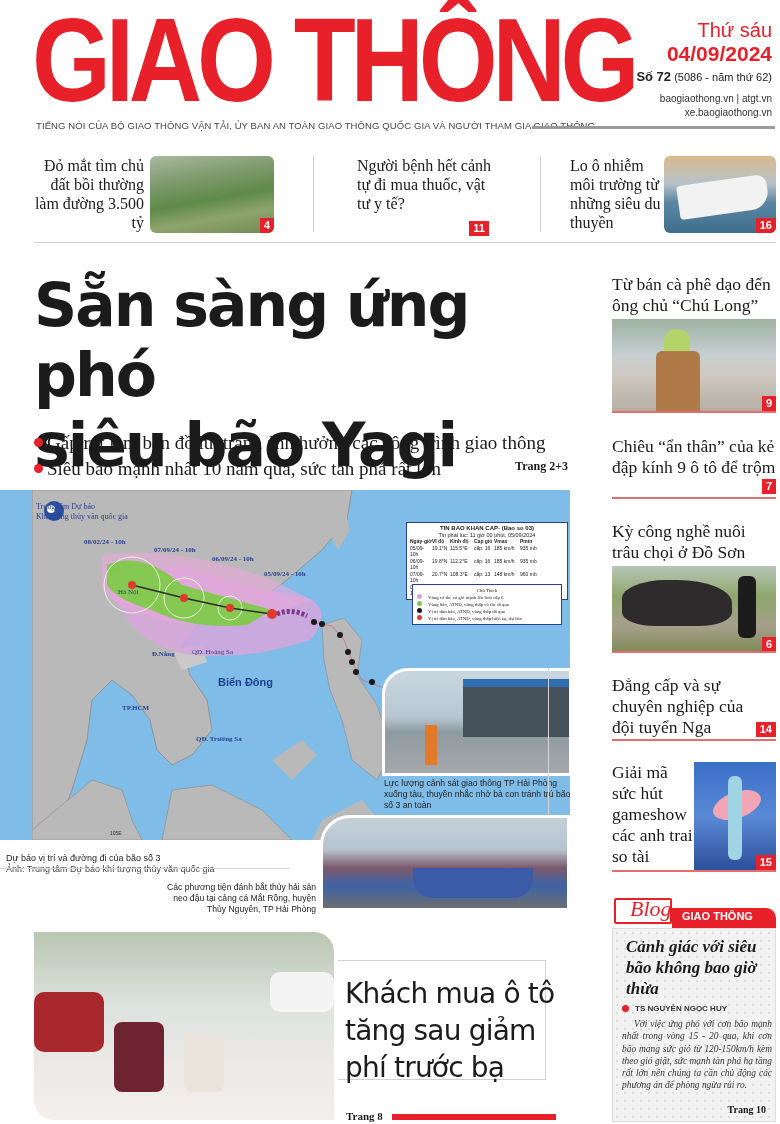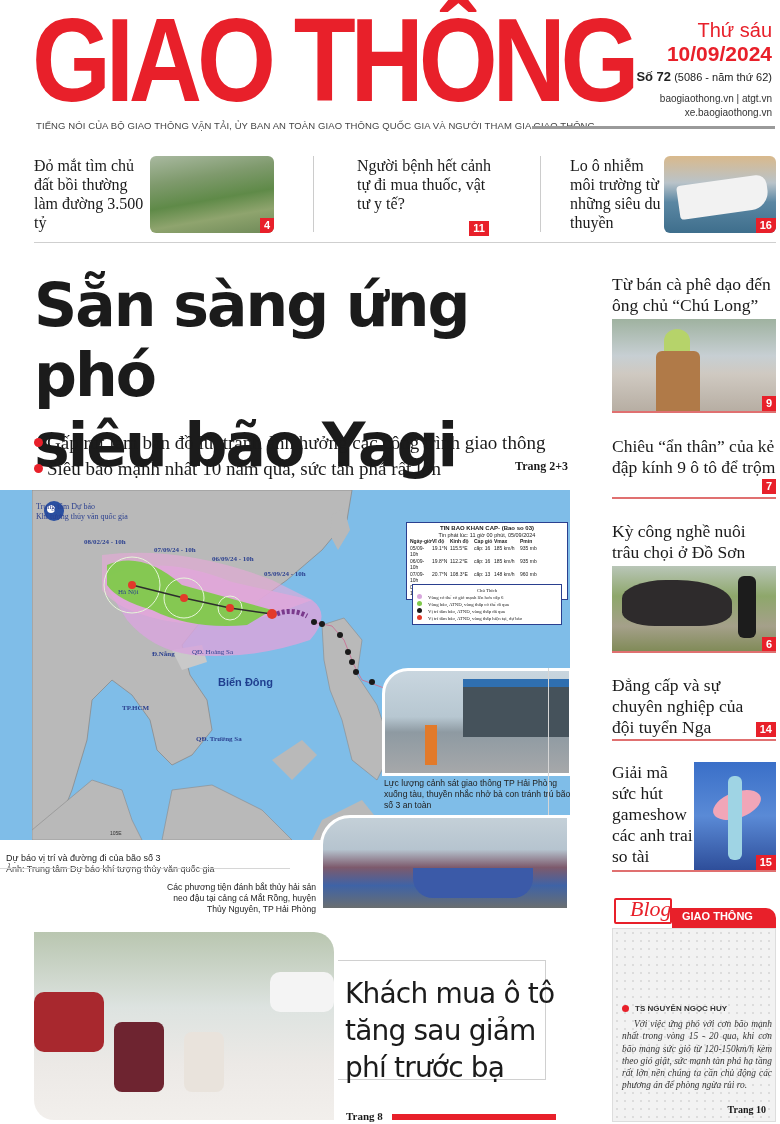--- a/index.html
+++ b/index.html
@@ -56,30 +56,30 @@
   .caption-small { font-size: 8.6px; line-height: 11px; color: #222; }
 </style>
 </head>
 <body>
 
 <div class="abs logo">GIAO THÔNG</div>
 <div class="abs tagline">TIẾNG NÓI CỦA BỘ GIAO THÔNG VẬN TẢI, ỦY BAN AN TOÀN GIAO THÔNG QUỐC GIA VÀ NGƯỜI THAM GIA GIAO THÔNG</div>
 <div class="abs tagline-rule"></div>
 <div class="abs date-block">
   <div class="weekday">Thứ sáu</div>
-  <div class="date">10/09/2024</div>
+  <div class="date">04/09/2024</div>
   <div class="issue"><b>Số 72</b> <span>(5086 - năm thứ 62)</span></div>
   <div class="sites">
     <div>baogiaothong.vn | atgt.vn</div>
     <div>xe.baogiaothong.vn</div>
   </div>
 </div>
 
 <div class="abs" style="left:34px;top:156px;width:240px;height:80px;">
-  <div class="teaser-title" style="width:110px;">Đỏ mắt tìm chủ đất bồi thường làm đường 3.500 tỷ</div>
+  <div class="teaser-title" style="width:110px;text-align:right;">Đỏ mắt tìm chủ đất bồi thường làm đường 3.500 tỷ</div>
   <div class="abs thumb" style="left:116px;top:0;width:124px;height:77px;background:linear-gradient(170deg,#a9b9a0 0%,#7f9a6d 30%,#5f8a48 55%,#8fa46e 75%,#6f8a58 100%);">
     <div class="pg">4</div>
   </div>
 </div>
 <div class="abs vsep" style="left:313px;top:156px;height:76px;"></div>
 <div class="abs" style="left:357px;top:156px;width:134px;height:80px;">
   <div class="teaser-title" style="width:134px;">Người bệnh hết cảnh tự đi mua thuốc, vật tư y tế?</div>
   <div class="pg" style="right:2px;bottom:0;">11</div>
 </div>
 <div class="abs vsep" style="left:540px;top:156px;height:76px;"></div>
@@ -286,16 +286,17 @@
 <div class="abs rc-rule" style="left:612px;top:870px;width:164px;"></div>
 
 <div class="abs blog">
   <div class="blog-box" style="background-image:radial-gradient(#dcdcdc 0.8px,transparent 0.8px);background-size:8px 8px;"></div>
   <div class="blog-head">
     <div class="abs" style="left:60px;top:10px;width:104px;height:20px;background:#e8202a;border-radius:0 10px 0 0;"></div>
     <div class="abs" style="left:70px;top:12px;color:#fff;font-weight:bold;font-size:11px;">GIAO THÔNG</div>
     <div class="abs" style="left:2px;top:0;width:58px;height:26px;background:#fff;border:2px solid #e8202a;border-radius:2px;"></div>
     <div class="abs" style="left:6px;top:-2px;color:#e8202a;font-family:'Liberation Serif',serif;font-style:italic;font-size:22px;margin-left:12px;">Blog</div>
   </div>
+  <div class="blog-title">Cảnh giác với siêu bão không bao giờ thừa</div>
   <div class="blog-author"><span class="ad"></span><span>TS NGUYỄN NGỌC HUY</span></div>
   <div class="blog-body">Với việc ứng phó với cơn bão mạnh nhất trong vòng 15 - 20 qua, khi cơn bão mang sức gió từ 120-150km/h kèm theo gió giật, sức mạnh tàn phá hạ tầng rất lớn nên chúng ta cần chủ động các phương án để phòng ngừa rủi ro.</div>
   <div class="blog-trang">Trang 10</div>
 </div>
 
 </body></html>

